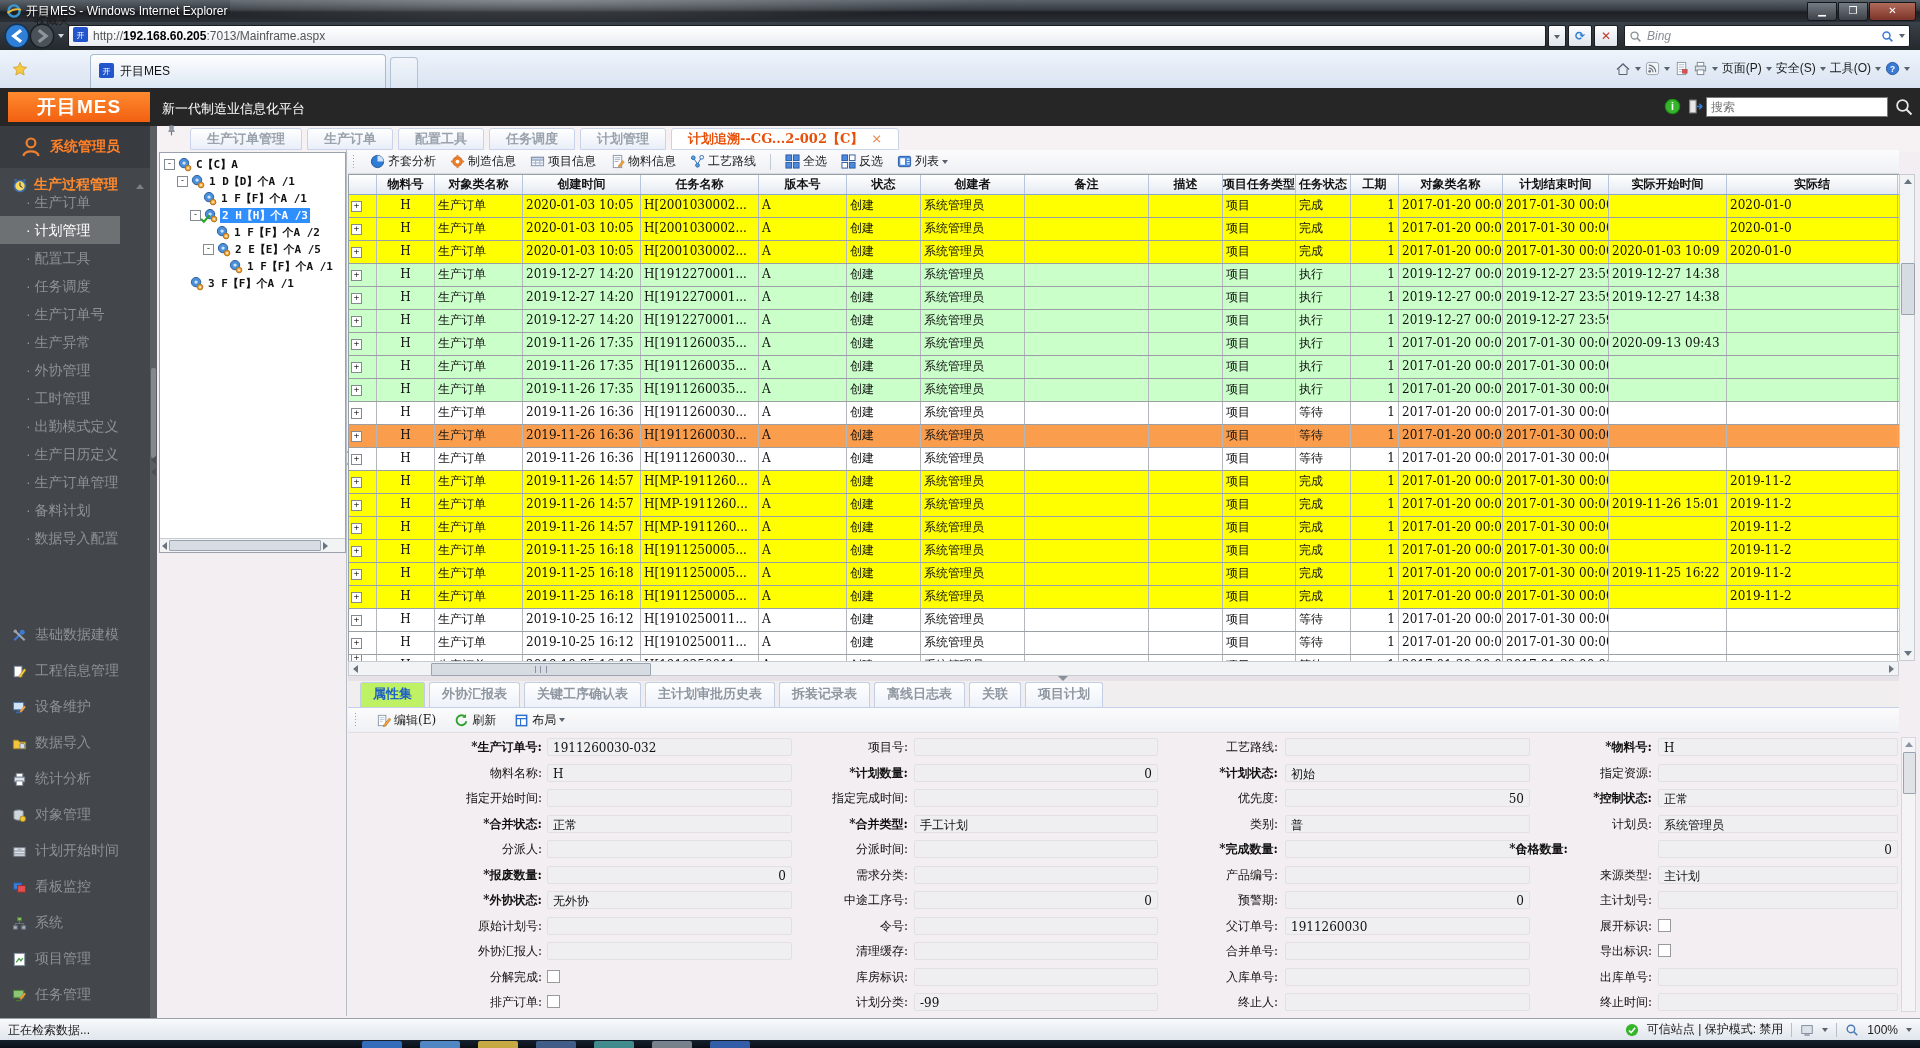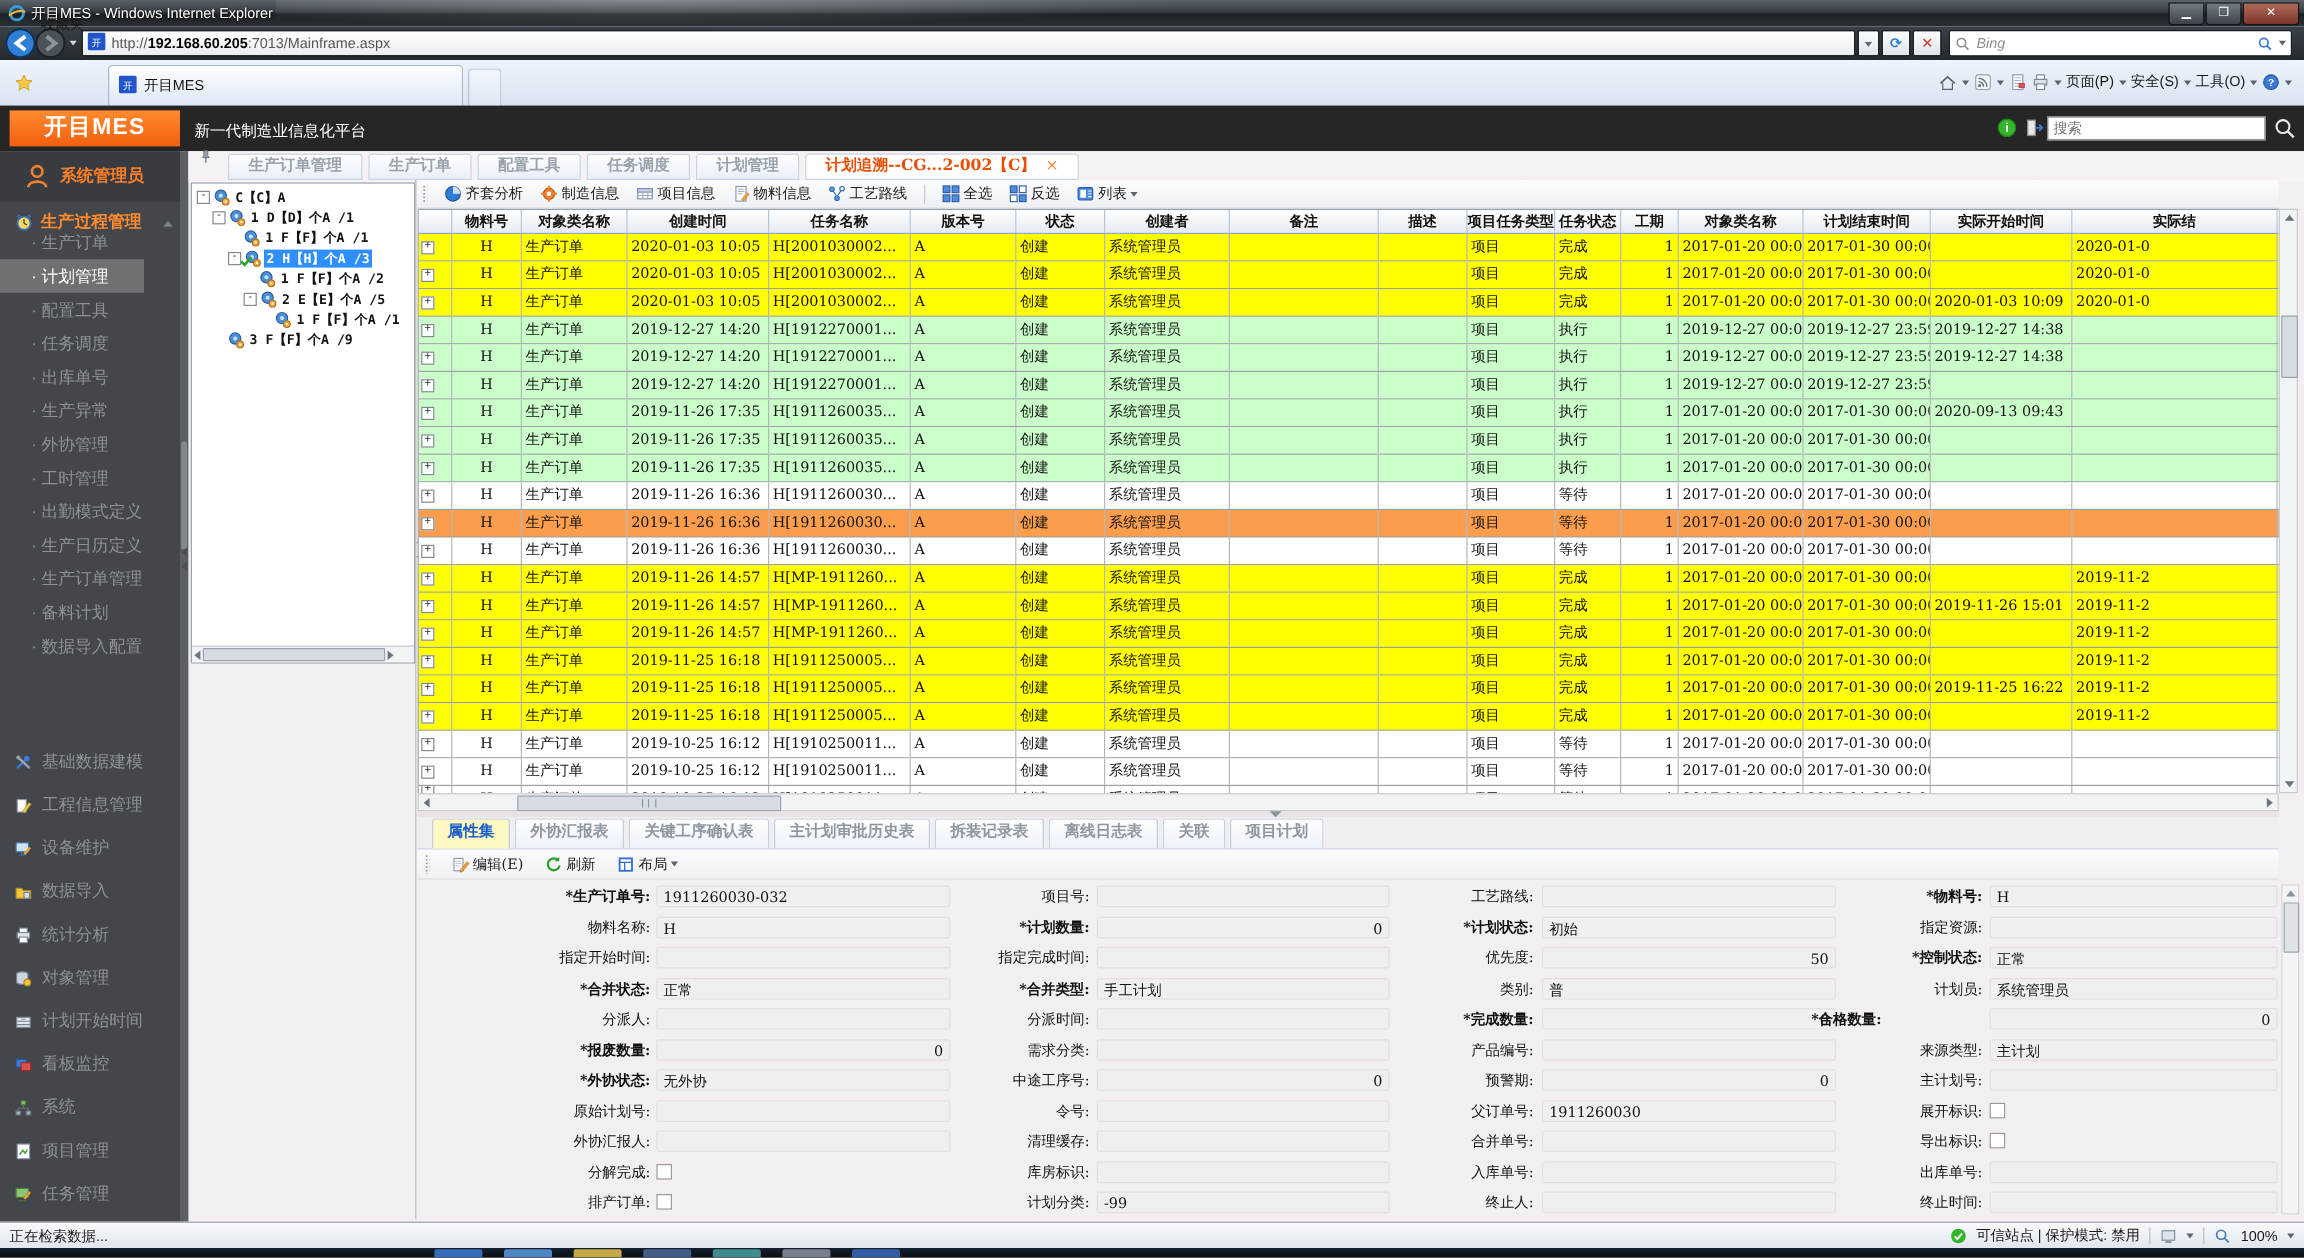--- a/index.html
+++ b/index.html
@@ -111,21 +111,21 @@
   .vthumb{position:absolute;left:1px;width:12px;background:#d7dce2;border:1px solid #9aa4b0;border-radius:1px;}
   .hscroll{left:348px;top:661px;width:1551px;height:15px;background:#f1f3f5;border:1px solid #c8ccd2;box-sizing:border-box;}
   .sbtn{position:absolute;top:1px;width:15px;height:11px;display:flex;align-items:center;justify-content:center;}
 
   
   .splitbar{left:348px;top:676px;width:1551px;height:5px;background:#e7e2e6;}
   .splitarrow{left:1058px;top:676px;width:0;height:0;border-left:5px solid transparent;border-right:5px solid transparent;border-top:5px solid #8a9098;}
   .ptabs{left:348px;top:681px;width:1551px;height:27px;background:#f1eef0;border-bottom:1px solid #c5d0e8;display:flex;align-items:flex-end;gap:4px;padding-left:12px;box-sizing:border-box;}
   .ptab{height:24px;line-height:22px;padding:0 12px;background:linear-gradient(180deg,#fff,#edf1f9);border:1px solid #c3cde4;border-bottom:none;
     border-radius:3px 3px 0 0;color:#8f97a0;font-weight:bold;font-size:13px;font-family:"DejaVu Serif","Liberation Serif",serif;white-space:nowrap;}
-  .ptab.active{background:#fef9c3;color:#1f5fc8;}
+  .ptab.active{background:#bef264;color:#1f5fc8;}
   .ptoolbar{left:348px;top:708px;width:1551px;height:25px;background:linear-gradient(180deg,#fbfbfc,#f0f1f4);border-bottom:1px solid #e0dde0;
     display:flex;align-items:center;gap:10px;padding-left:6px;box-sizing:border-box;font-family:"DejaVu Serif","Liberation Serif",serif;}
   .formlayer{left:0;top:0;width:1920px;height:1048px;point-events:none;}
   .flabel{position:absolute;height:20px;line-height:20px;text-align:right;font-size:12px;color:#111;
     font-family:"DejaVu Serif","Liberation Serif",serif;white-space:nowrap;}
   .flabel.req{font-weight:bold;}
   .finput{position:absolute;height:18px;line-height:18px;background:#efeef0;border:1px solid #e2e0e3;border-radius:2px;
     padding:0 5px;font-size:12px;font-family:"DejaVu Serif","Liberation Serif",serif;overflow:hidden;white-space:nowrap;box-sizing:border-box;}
   .finput.rgt{text-align:right;}
   .fcheck{position:absolute;width:13px;height:13px;background:#fff;border:1px solid #9a9a9a;box-sizing:border-box;}
@@ -294,21 +294,21 @@
           <path d="M2.5 4l2-2M13.5 4l-2-2" stroke="#3f6fb5" stroke-width="1.5"></path>
         </svg>
       <span class="glabel">生产过程管理</span>
       <span class="gchev" style="top:14px;"></span>
     </div>
     <div class="abs sb-items" id="sb-items">
         <div class="sb-item ">· 生产订单</div>
         <div class="sb-item active">· 计划管理</div>
         <div class="sb-item ">· 配置工具</div>
         <div class="sb-item ">· 任务调度</div>
-        <div class="sb-item ">· 出库单号</div>
+        <div class="sb-item ">· 生产订单号</div>
         <div class="sb-item ">· 生产异常</div>
         <div class="sb-item ">· 外协管理</div>
         <div class="sb-item ">· 工时管理</div>
         <div class="sb-item ">· 出勤模式定义</div>
         <div class="sb-item ">· 生产日历定义</div>
         <div class="sb-item ">· 生产订单管理</div>
         <div class="sb-item ">· 备料计划</div>
         <div class="sb-item ">· 数据导入配置</div>
       </div>
     <div class="abs sb-groups" id="sb-groups">
@@ -499,21 +499,21 @@
           <span class="tlabel">1 F【F】个A /1</span>
         </div>
         <div class="tnode " style="padding-left:17px">
           <span class="xsp"></span>
           <span class="gwrap"><svg class="ic" width="15" height="15" viewBox="0 0 16 16">
               <circle cx="7.5" cy="6.5" r="5" fill="#4a8fd9" stroke="#2a5a9a"></circle>
               <circle cx="7.5" cy="6.5" r="1.8" fill="#cfe3f7"></circle>
               <circle cx="11.8" cy="11.8" r="3" fill="#f5a83c" stroke="#a8701f"></circle>
               <circle cx="11.8" cy="11.8" r="1" fill="#fff"></circle>
             </svg></span>
-          <span class="tlabel">3 F【F】个A /9</span>
+          <span class="tlabel">3 F【F】个A /1</span>
         </div>
       </div>
     <div class="treescroll">
       <span class="arr" style="border-top:4px solid transparent;border-bottom:4px solid transparent;border-right:5px solid #6a7480;margin:0 2px;"></span>
       <div class="hthumb" style="width:150px;"></div>
       <span class="arr" style="border-top:4px solid transparent;border-bottom:4px solid transparent;border-left:5px solid #6a7480;margin:0 2px;"></span>
     </div>
   </div>
   <div class="abs vline"></div>
   <span class="abs splitchev" style="left:347px;top:448px;"></span>

